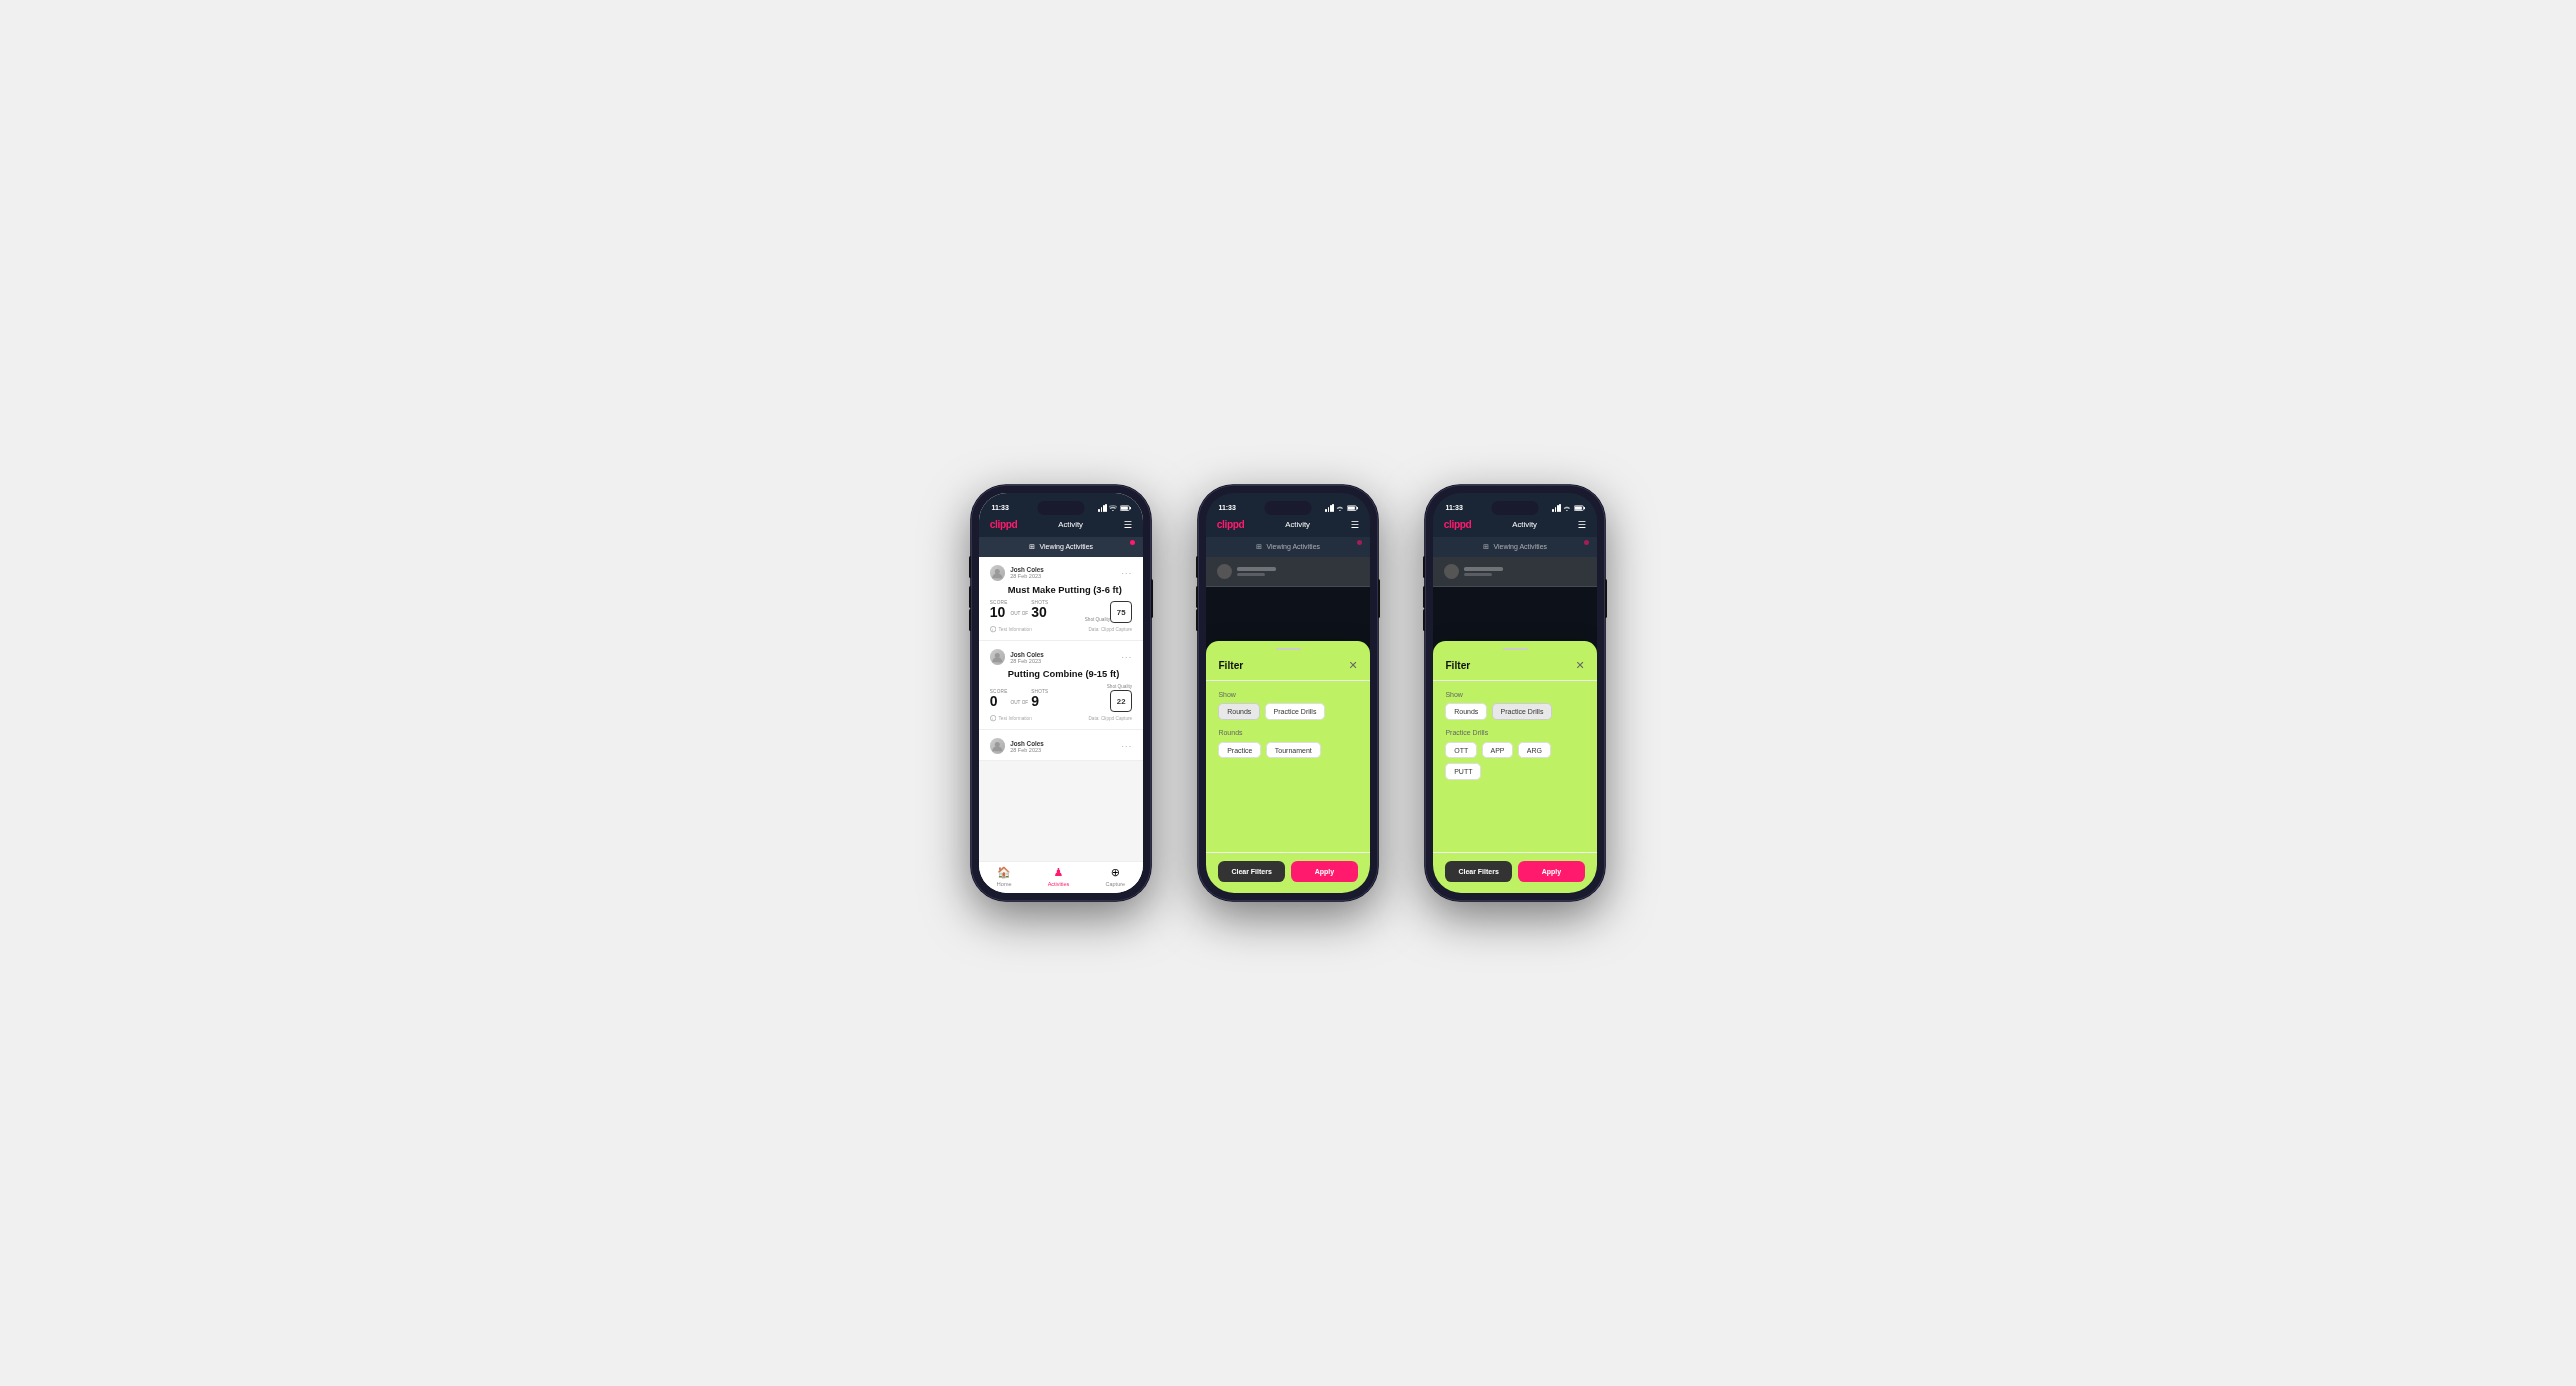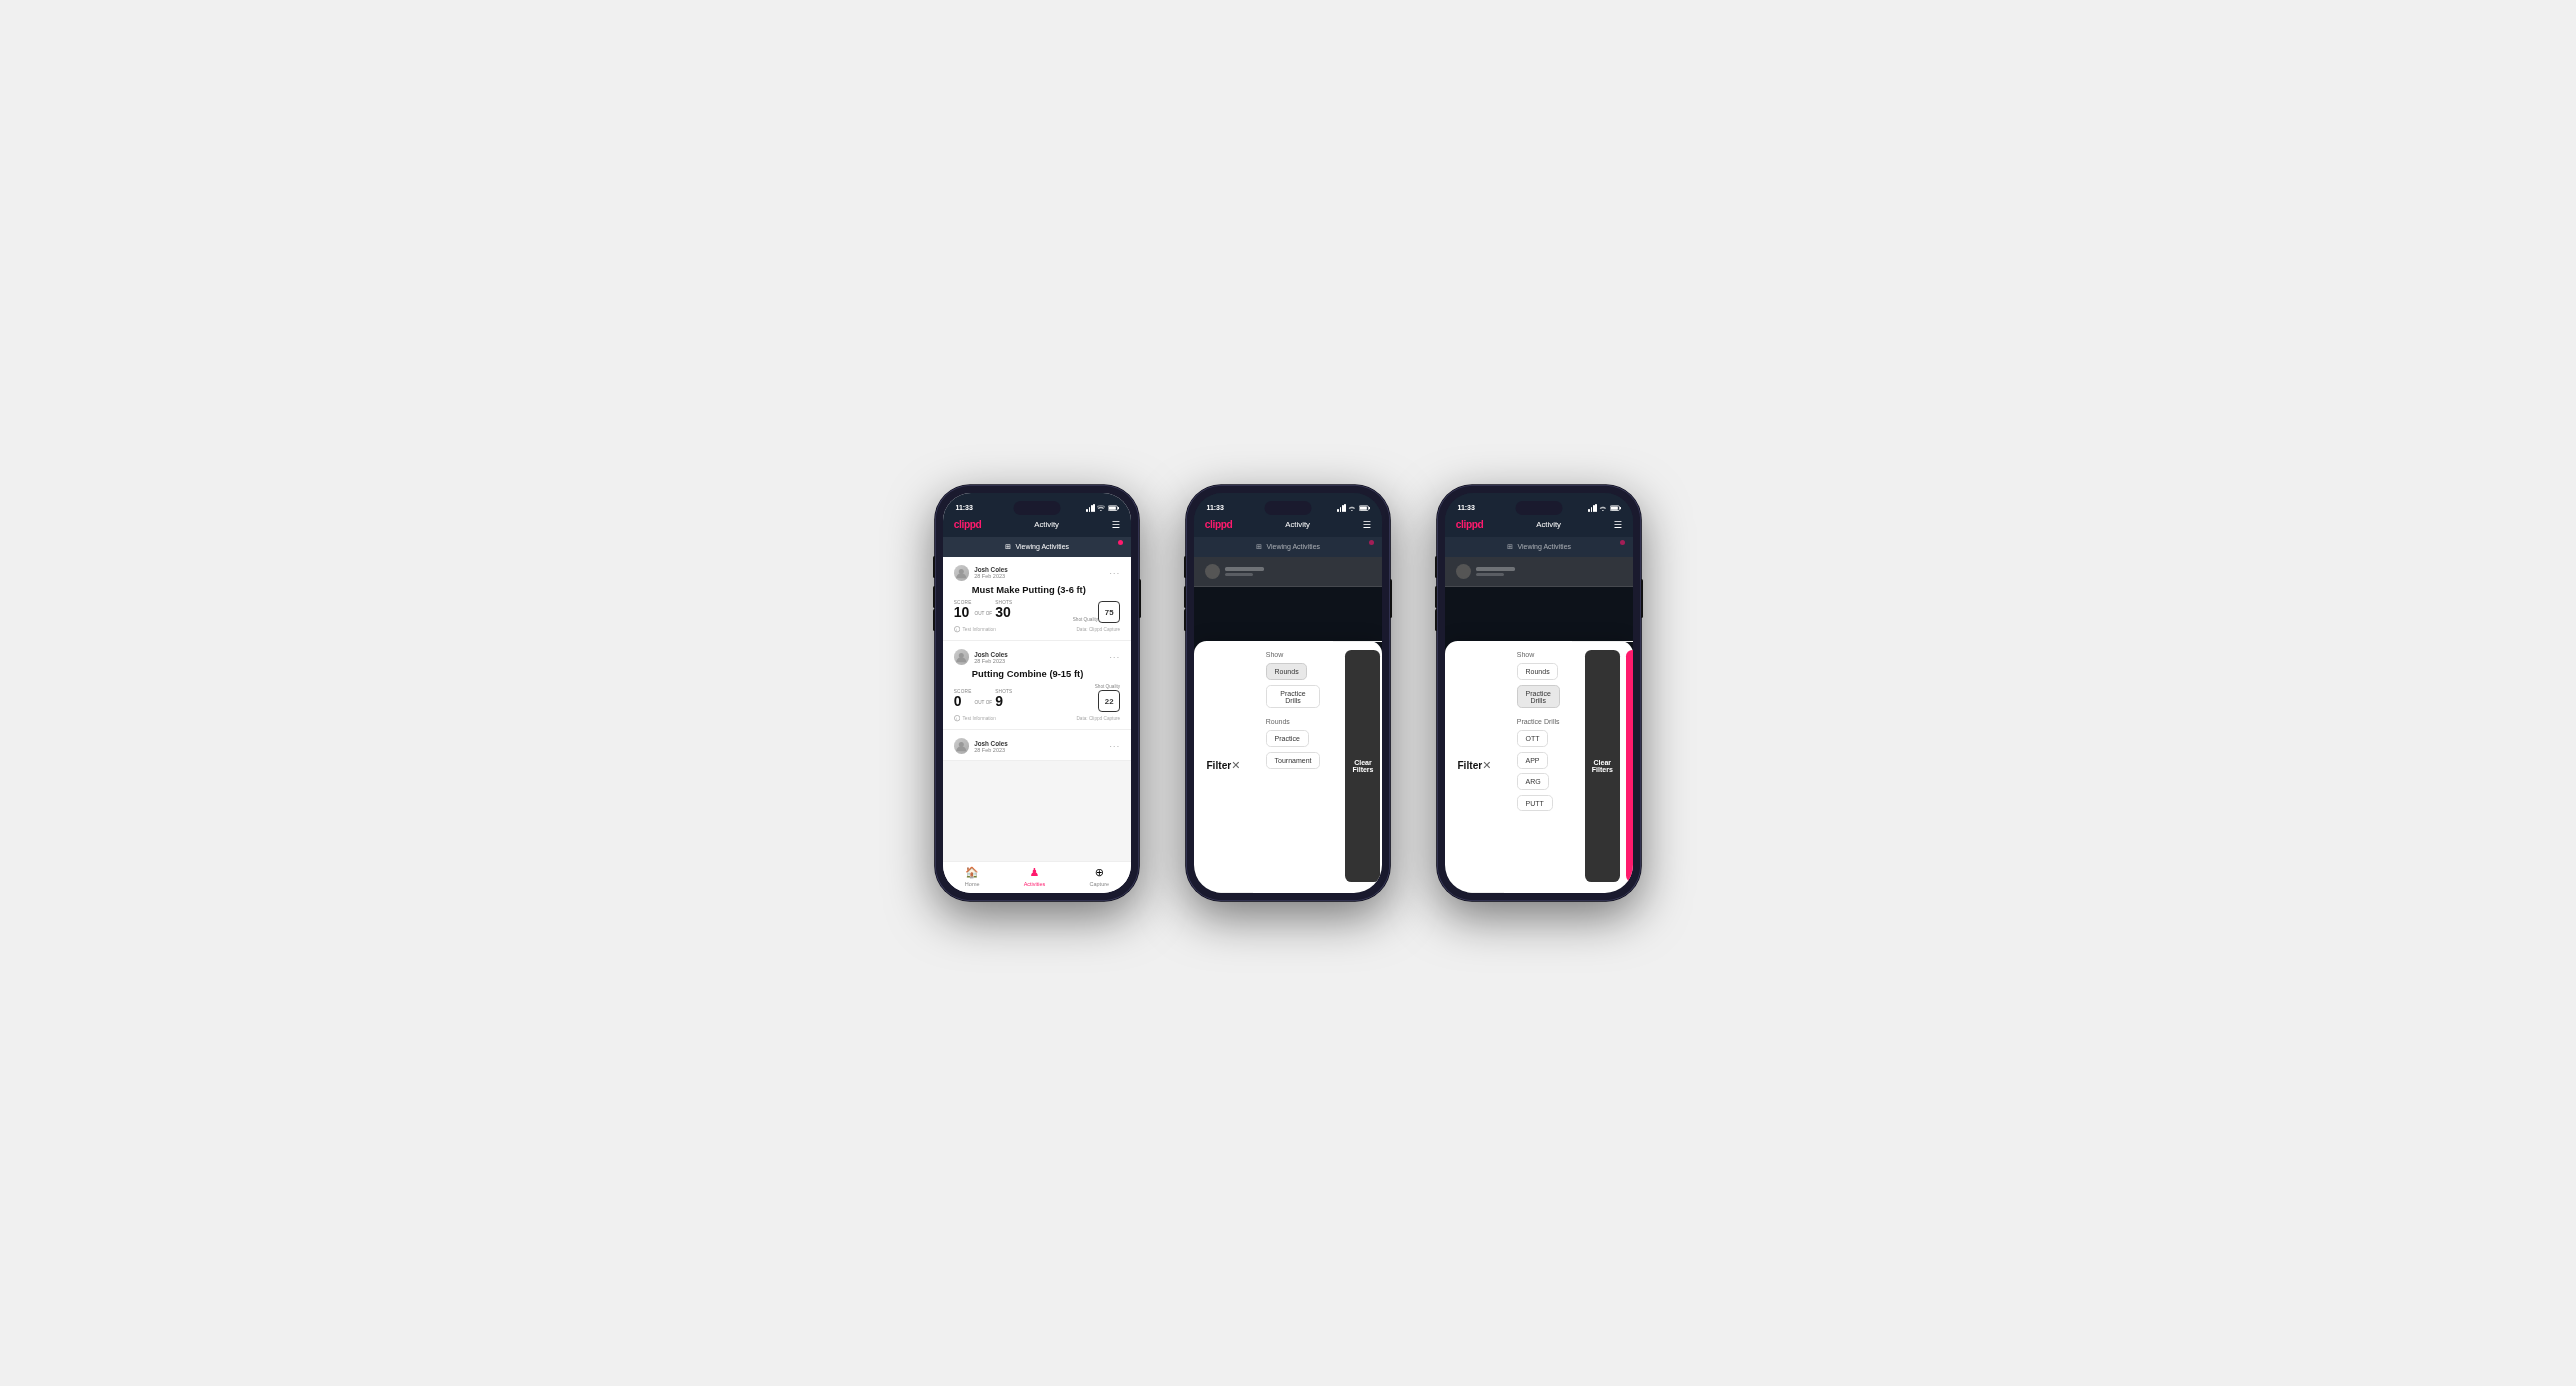--- a/index.html
+++ b/index.html
@@ -14,21 +14,21 @@
     }
     .phones-container {
       display: flex;
       gap: 47px;
       align-items: center;
       justify-content: center;
     }
 
     
     .phone {
-      width: 204px;
+      width: 180px;
       height: 416px;
       background: #1a1a2e;
       border-radius: 35px;
       padding: 7.8px;
       box-shadow:
         0 0 0 0.8px #0a0a18,
         0 15.7px 47px rgba(0,0,0,0.5),
         inset 0 0 0 0.8px #3a3a5a;
       position: relative;
     }
@@ -258,24 +258,25 @@
     .nav-icon { font-size: 11px; }
     .nav-label { font-size: 5.5px; color: #888; }
     .nav-item.active .nav-label { color: #ff1a6d; }
     .nav-item.active .nav-icon { color: #ff1a6d; }
 
     .modal-overlay {
       position: absolute;
       bottom: 0;
       left: 0;
       right: 0;
-      background: #ffffff;
+      background: #bef264;
       border-radius: 12.6px 12.6px 0 0;
       z-index: 50;
       display: flex;
+      flex-direction: column;
       box-shadow: 0 -3.1px 15.7px rgba(0,0,0,0.15);
     }
 
     .modal-handle {
       width: 25px;
       height: 2.4px;
       background: #ccc;
       border-radius: 1.6px;
       margin: 6.3px auto 3.1px;
     }

